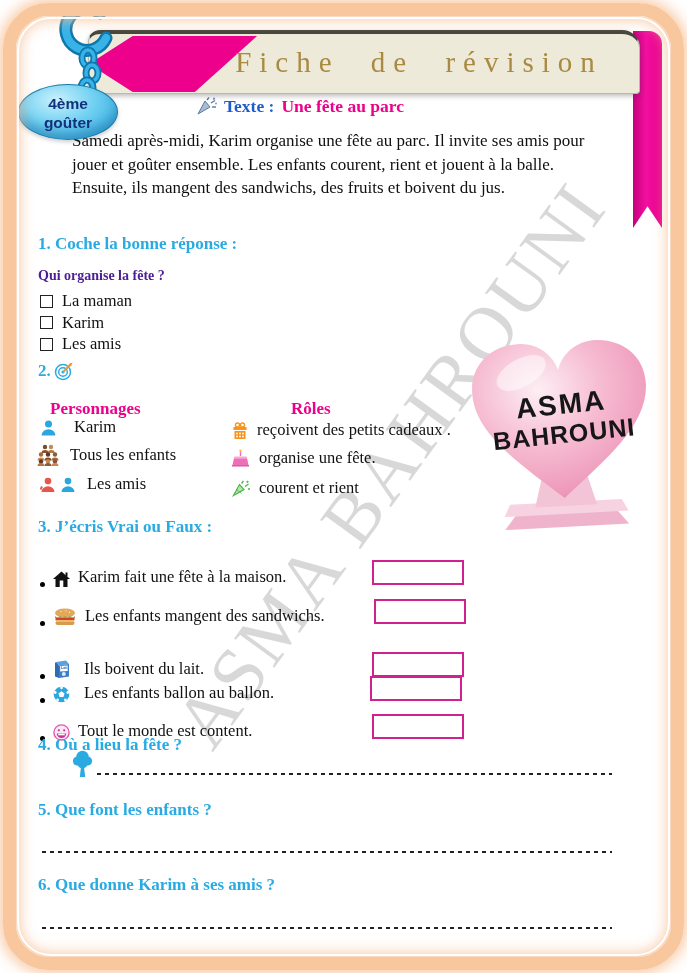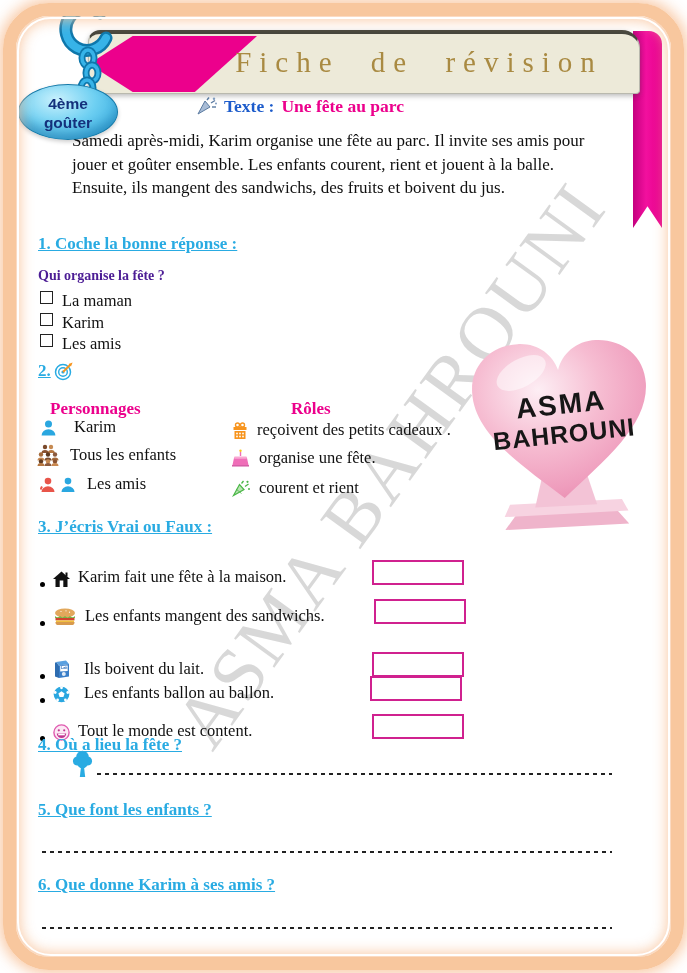--- a/index.html
+++ b/index.html
@@ -36,25 +36,25 @@
   .banner-title{position:absolute;left:130px;right:20px;top:0;height:70px;line-height:57px;
           text-align:center;color:#a98a42;font-size:29px;letter-spacing:8px;word-spacing:16px;}
   
   .intro{position:absolute;left:196px;top:96px;display:flex;align-items:center;gap:7px;z-index:2;
          font-weight:bold;font-size:17.5px;}
   .intro .lbl{color:#1d5ccb;}
   .intro .ttl{color:#ec008c;}
   
   .para{position:absolute;left:72px;top:129px;z-index:1;font-size:17px;line-height:23.6px;color:#101010;white-space:nowrap;}
   
-  .h-blue{position:absolute;left:38px;color:#29abe2;font-weight:bold;font-size:17px;z-index:2;white-space:nowrap;text-decoration:underline;}
+  .h-blue{position:absolute;left:38px;color:#29abe2;font-weight:bold;font-size:17px;z-index:2;white-space:nowrap;}
   .h-mag{position:absolute;left:38px;color:#4c1d95;font-weight:bold;font-size:14px;z-index:2;white-space:nowrap;}
   .h2row{display:flex;align-items:center;gap:3px;}
   
-  .opt{position:absolute;left:40px;display:flex;font-size:16.5px;color:#111;z-index:2;}
+  .opt{position:absolute;left:40px;display:flex;align-items:center;font-size:16.5px;color:#111;z-index:2;}
   .cb{width:11px;height:11px;border:1.3px solid #222;display:inline-block;margin-right:9px;background:#fff;}
   
   .colttl{position:absolute;color:#ec008c;font-weight:bold;font-size:17px;z-index:2;}
   .mrow{position:absolute;display:flex;align-items:center;gap:9px;font-size:16.5px;color:#111;z-index:2;white-space:nowrap;}
   
   .vf{position:absolute;left:40px;width:424px;height:30px;display:flex;align-items:flex-end;z-index:2;font-size:16.5px;color:#111;margin-top:12px;}
   .dot{width:5px;height:5px;background:#000;border-radius:50%;margin-right:8px;flex:none;}
   .vf .ic{margin-right:8px;flex:none;display:flex;align-items:center;}
   .vfbox{position:absolute;left:332px;top:3px;width:88px;height:21px;border:2px solid #d0218f;background:#fff;}
   

